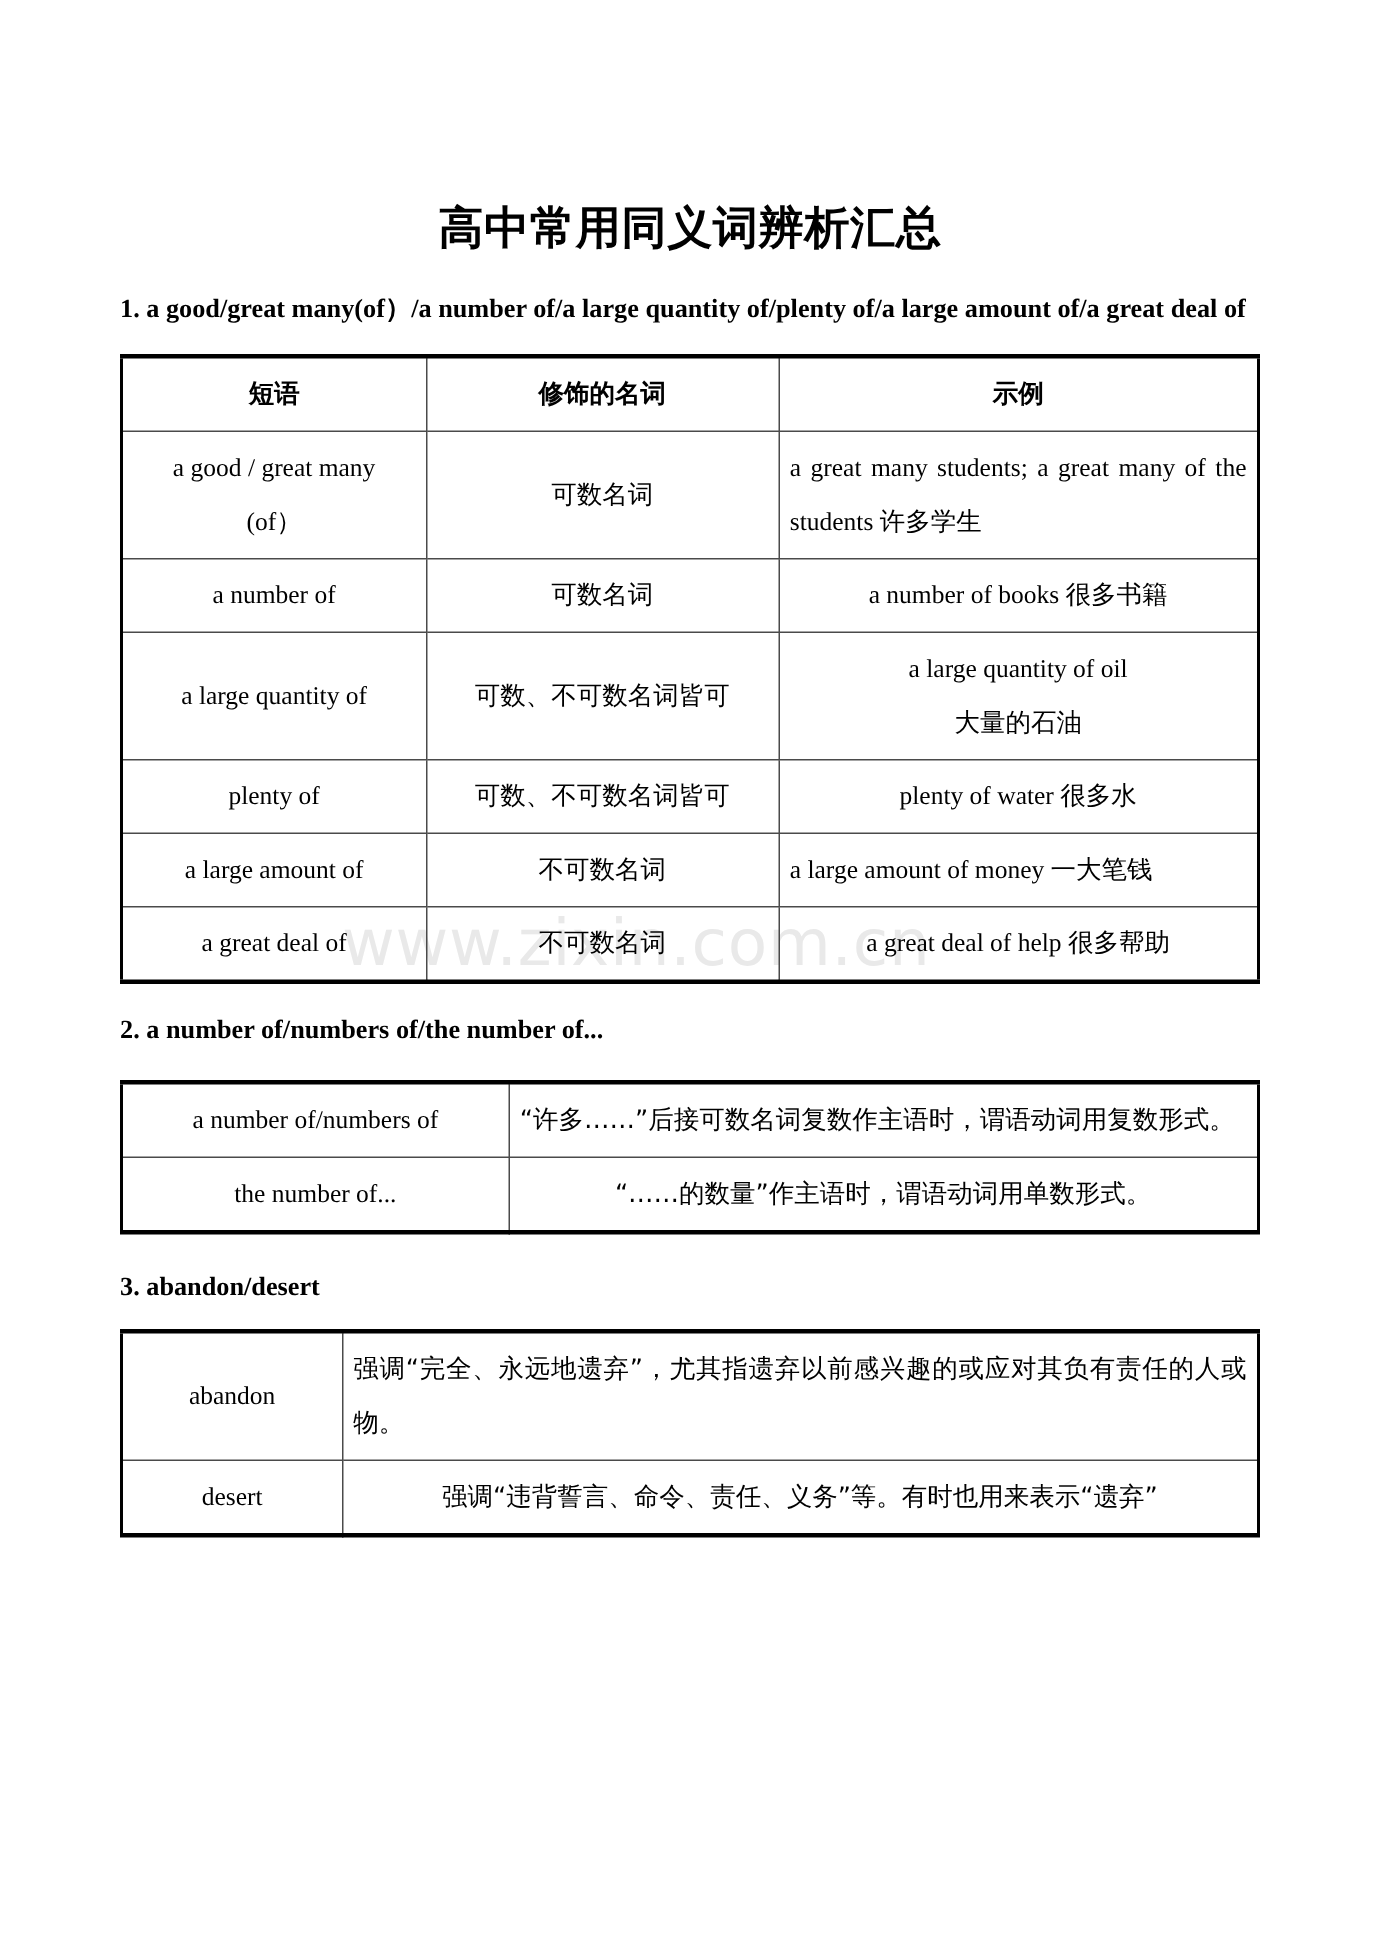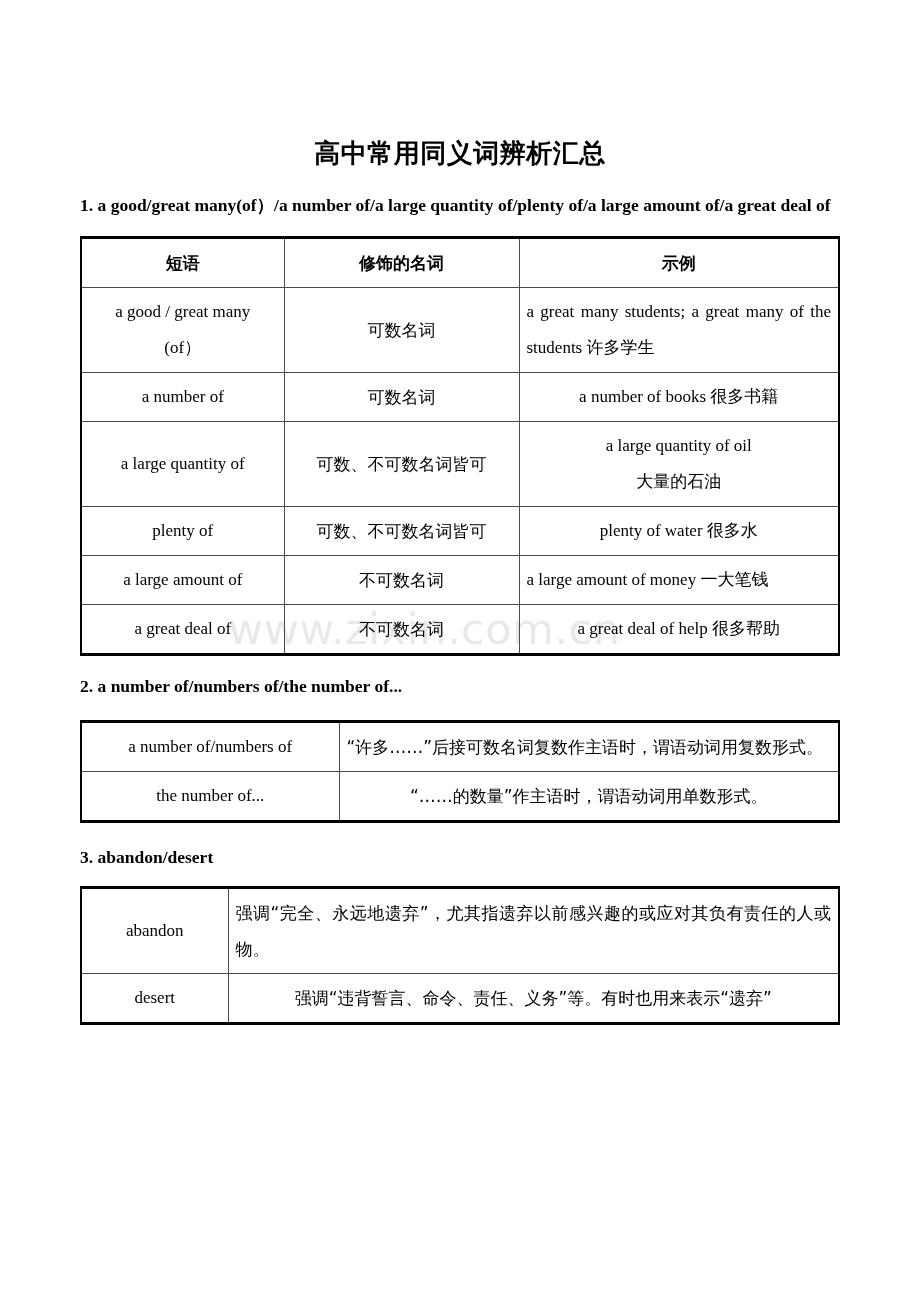--- a/index.html
+++ b/index.html
@@ -43,21 +43,21 @@
     left: 80px;
     top: 0;
     width: 760px;
     z-index: 1;
   }
 
   .doc-title {
     text-align: center;
     font-family: "DejaVu Sans", "Liberation Sans", sans-serif;
     font-weight: bold;
-    font-size: 26px;
+    font-size: 30px;
     line-height: 34px;
     margin: 0;
     padding-top: 136px;
     letter-spacing: 0.5px;
   }
 
   .section-heading {
     font-family: "Liberation Serif", "DejaVu Serif", serif;
     font-weight: bold;
     font-size: 17.5px;

